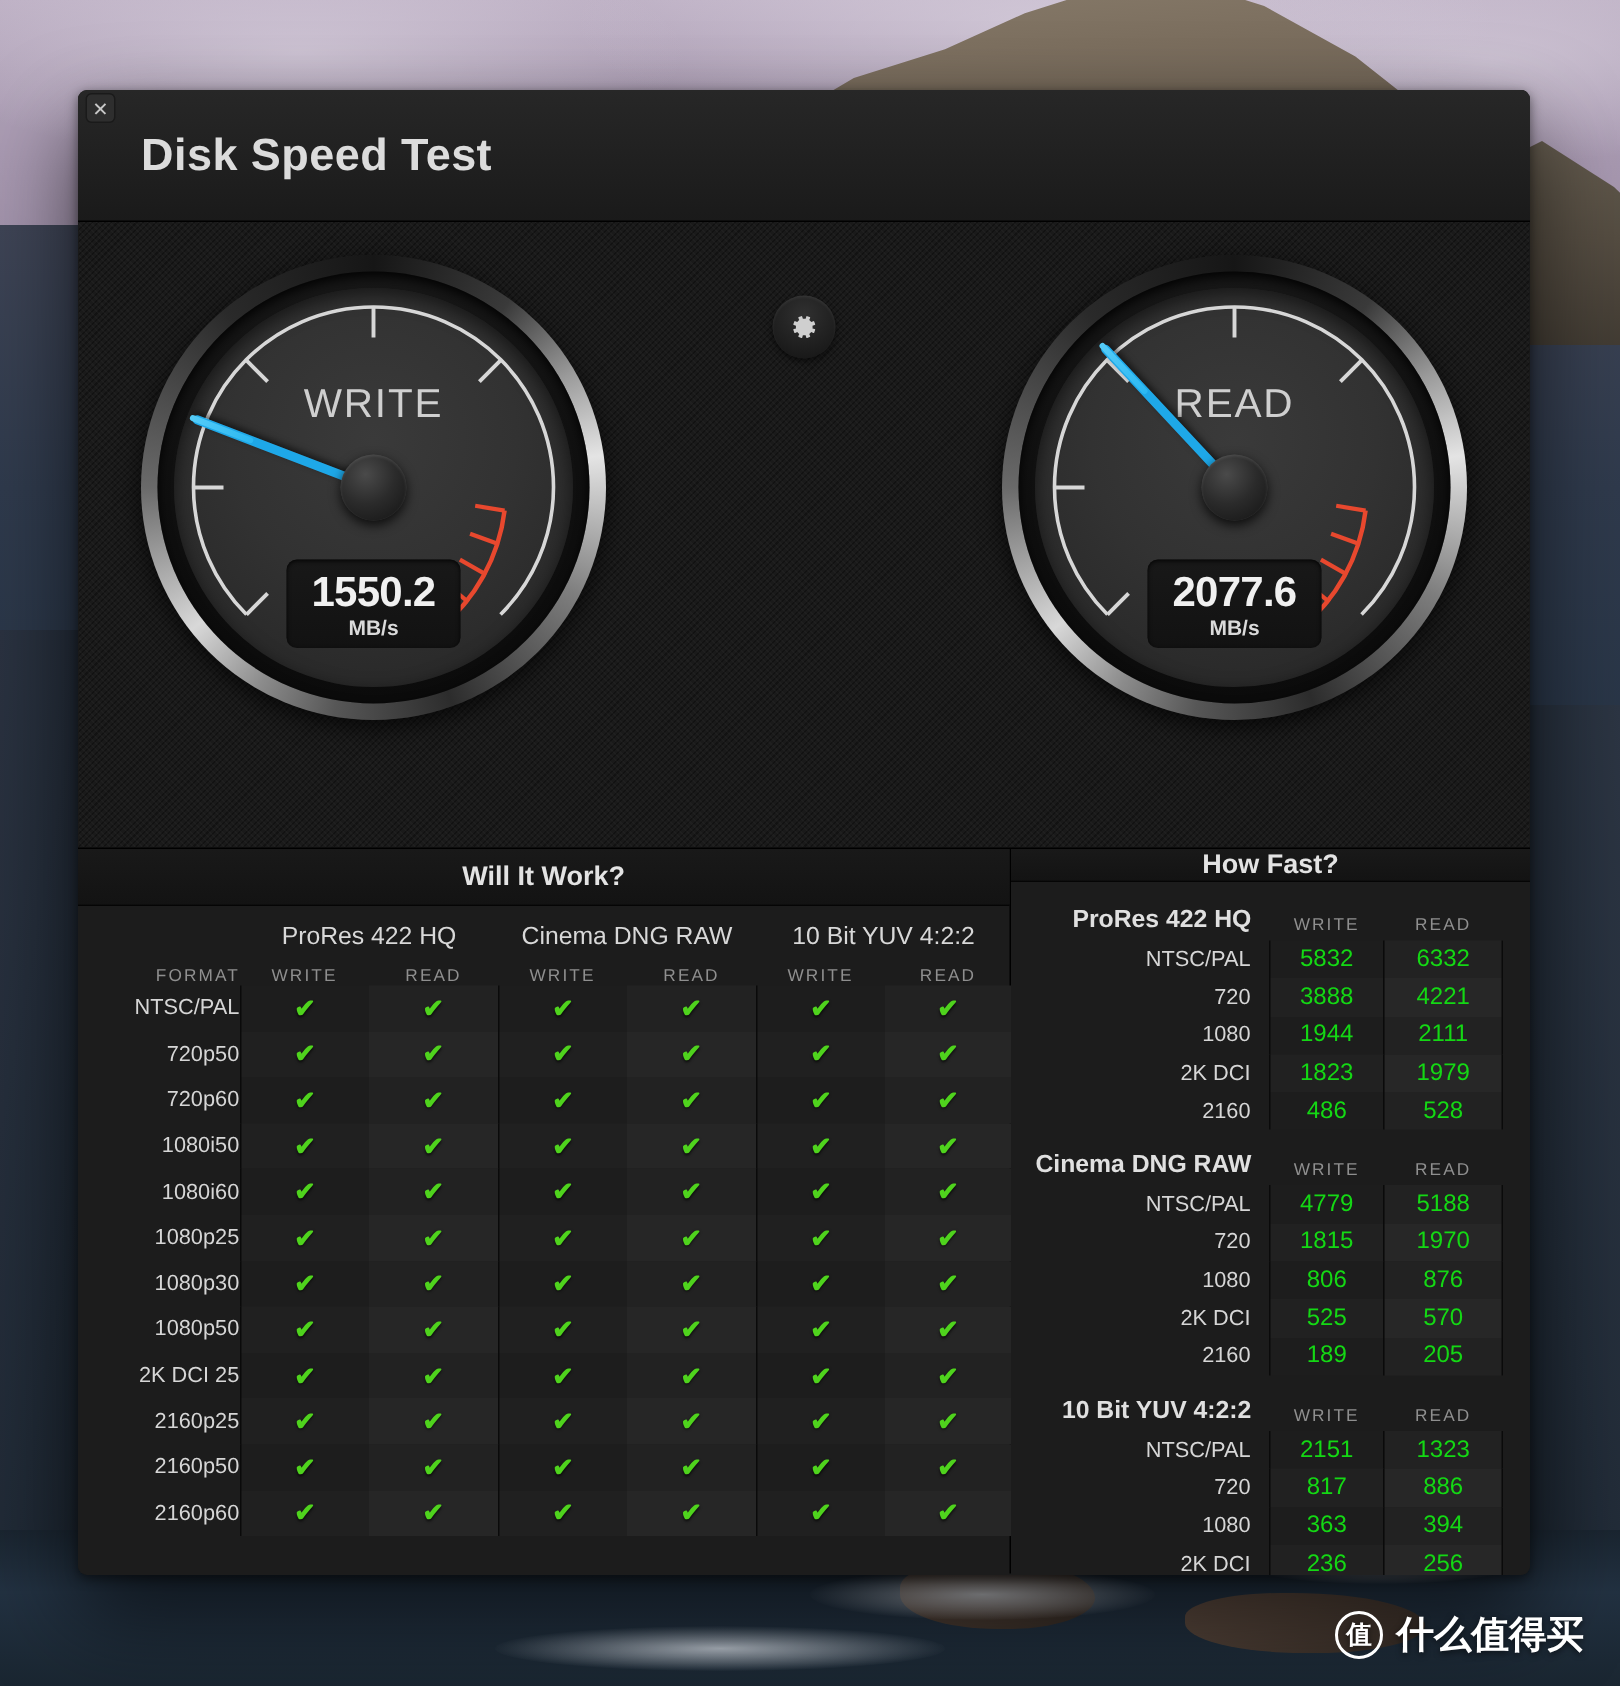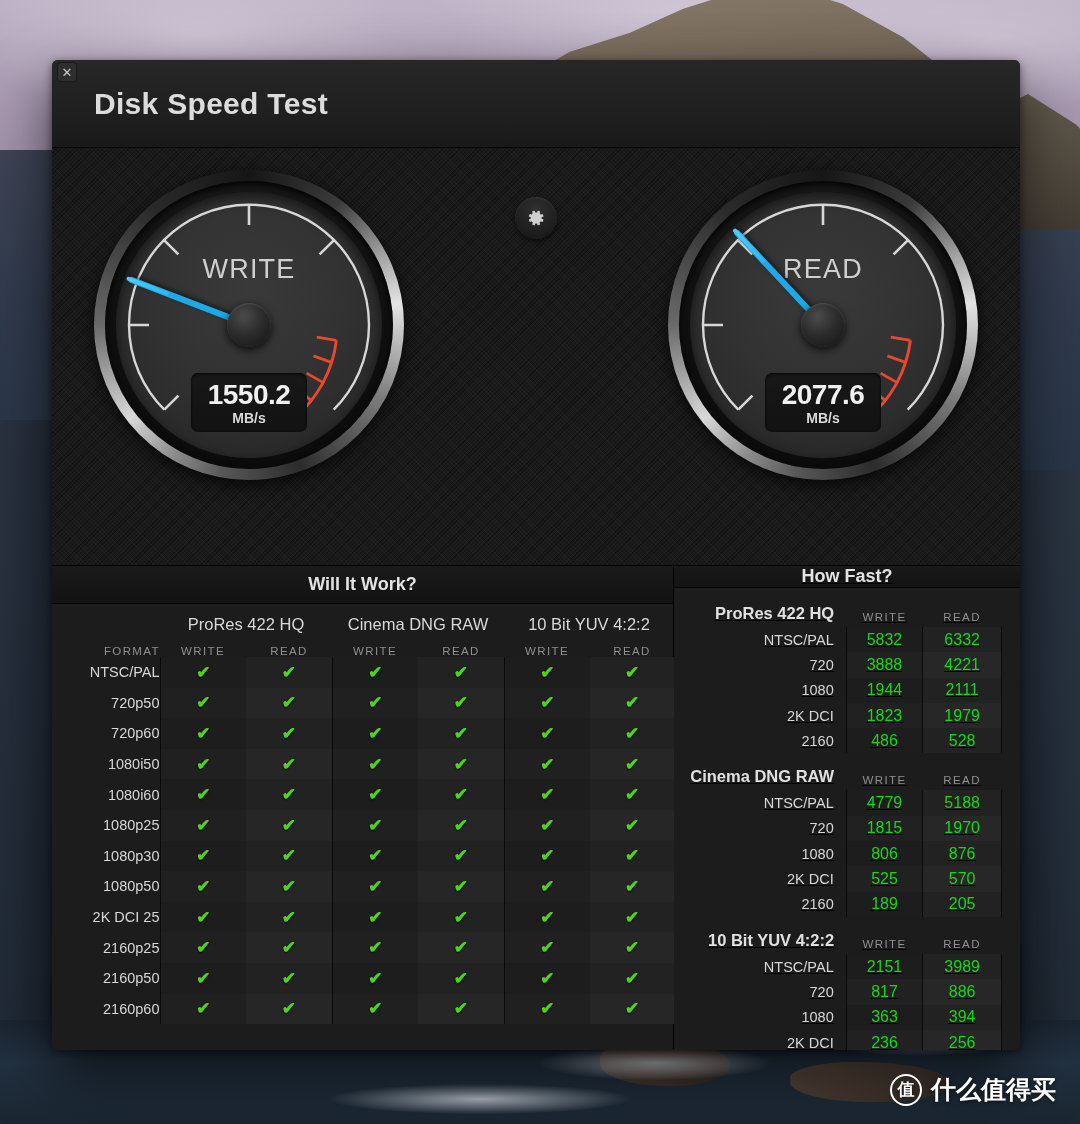--- a/index.html
+++ b/index.html
@@ -187,21 +187,21 @@
     background:radial-gradient(circle at 50% 26%, #383838 0%, #2a2a2a 42%, #1d1d1d 74%, #151515 100%);
     box-shadow:inset 0 3px 9px rgba(0,0,0,.75);
     display:flex; flex-direction:column; align-items:center; justify-content:center; gap:1px;
   }
   #start-top { font-size:15px; font-weight:700; color:#c7c7c7; letter-spacing:1.1px; }
   #start-main { font-size:29px; font-weight:700; color:#eaeaea; letter-spacing:.4px; }
 
   
   #lower { display:flex; height:483px; background:#1c1c1c; }
   #will-panel { width:622px; border-right:1px solid #000; display:flex; flex-direction:column; }
-  #fast-panel { flex:1; display:flex; flex-direction:column;text-decoration:underline; }
+  #fast-panel { flex:1; display:flex; flex-direction:column; }
 
   .panel-head {
     height:38px; display:flex; align-items:center; justify-content:center;
     background:linear-gradient(180deg,#191919,#131313);
     border-bottom:1px solid #050505;
     font-size:18px; font-weight:700; color:#e3e3e3;
   }
 
   
   #will-table { width:100%; border-collapse:collapse; table-layout:fixed; }
@@ -609,21 +609,21 @@
                 <tr class="fg-head">
                   <th class="fg-name">10 Bit YUV 4:2:2</th>
                   <th class="fg-sub">WRITE</th>
                   <th class="fg-sub">READ</th>
                 </tr>
               </thead>
               <tbody>
                 <tr class="frow">
                   <td class="lbl">NTSC/PAL</td>
                   <td class="val w">2151</td>
-                  <td class="val r">3989</td>
+                  <td class="val r">1323</td>
                 </tr>
                 <tr class="frow">
                   <td class="lbl">720</td>
                   <td class="val w">817</td>
                   <td class="val r">886</td>
                 </tr>
                 <tr class="frow">
                   <td class="lbl">1080</td>
                   <td class="val w">363</td>
                   <td class="val r">394</td>

